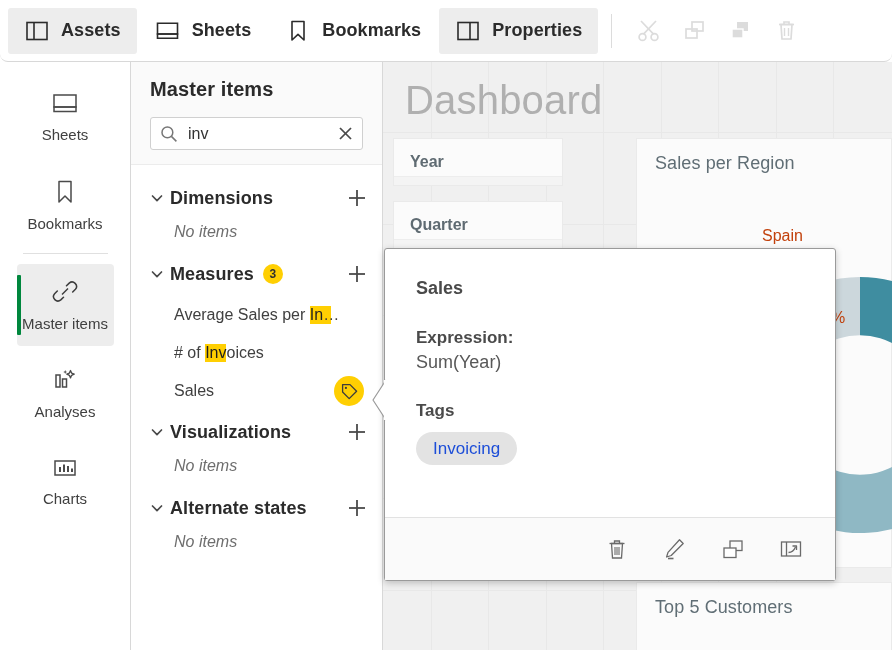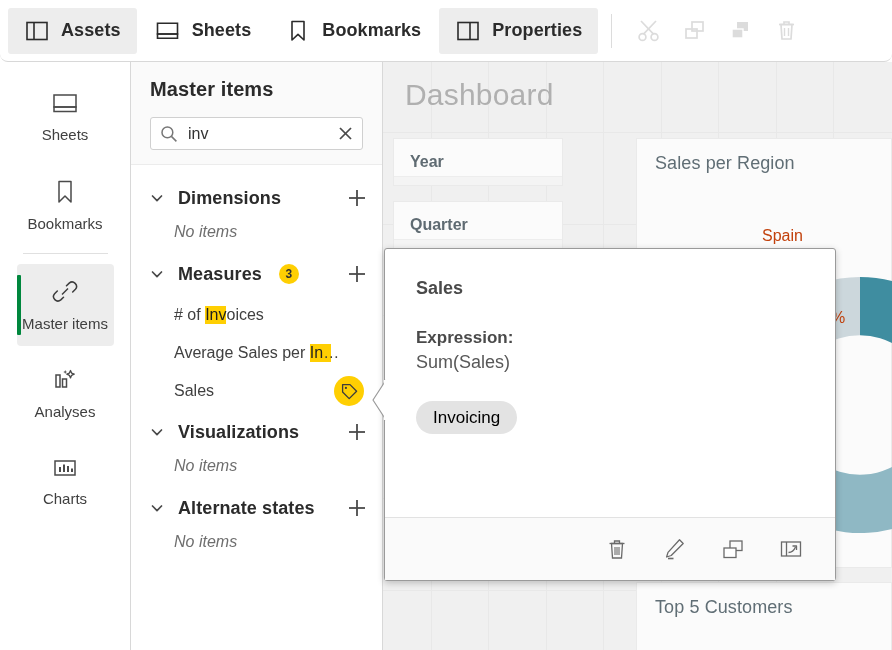--- a/index.html
+++ b/index.html
@@ -95,21 +95,21 @@
   }
   .search-clear {
     position: absolute; right: 7px; top: 6px;
     width: 19px; height: 19px; cursor: pointer;
   }
 
   .panel-body { flex: 1; overflow: hidden; padding-top: 11px; position: relative; }
 
   .sec-head {
     display: flex; align-items: center;
-    padding: 11px 14px 11px 19px; gap: 14px;
+    padding: 11px 14px 11px 19px; gap: 6px;
     cursor: pointer;
   }
   .chev { width: 14px; height: 14px; flex: none; }
   .sec-title { font-size: 18px; font-weight: 700; color: #2b2b2b; letter-spacing: .1px; }
   .sec-count {
     background: #ffcf02; color: #303030;
     font-size: 12px; font-weight: 700;
     min-width: 20px; height: 20px; border-radius: 10px;
     display: inline-flex; align-items: center; justify-content: center;
     padding: 0 6px; margin-left: 3px;
@@ -135,21 +135,21 @@
   }
 
   
   .canvas {
     position: absolute; top: 62px; left: 383px;
     width: 509px; height: 588px;
     background: #f0f0f0; overflow: hidden;
   }
   .dash-title {
     position: absolute; left: 22px; top: 16px;
-    font-size: 30px; color: #b0b0b0; letter-spacing: .2px;
+    font-size: 40px; color: #b0b0b0; letter-spacing: .2px;
   }
   .grid-v { position: absolute; top: 0; bottom: 0; width: 1px; background: #e8e8e8; }
   .grid-h { position: absolute; left: 0; right: 0; height: 1px; background: #e8e8e8; }
 
   .card {
     position: absolute; background: #fbfbfb;
     border: 1px solid #eaeaea;
   }
   .card-title {
     font-size: 18px; font-weight: 400; color: #606e75;
@@ -195,21 +195,21 @@
   }
   .pop-sub {
     font-size: 17px; font-weight: 700; color: #4a4a4a;
     margin: 0 0 4px 0;
   }
   .pop-expr { font-size: 18px; color: #585858; margin: 0 0 28px 0; }
   .pop-tags-h { font-size: 17px; font-weight: 700; color: #4a4a4a; margin: 0 0 11px 0; }
   .tag-pill {
     display: inline-flex; align-items: center; justify-content: center;
     height: 33px; padding: 0 17px;
-    background: #e3e3e3; color: #000000;
+    background: #e3e3e3; color: #1d4ed8;
     border-radius: 17px; font-size: 17px;
   }
   .pop-foot {
     height: 63px; border-top: 1px solid #e2e2e2;
     background: #fafafa;
     display: flex; align-items: center; justify-content: flex-end;
     gap: 28px; padding-right: 29px;
   }
   .pop-foot-btn {
     width: 30px; height: 30px; cursor: pointer;
@@ -408,25 +408,25 @@
         <span class="sec-count">3</span>
         <span class="sec-plus">
           <svg width="22" height="22" viewBox="0 0 22 22">
               <line x1="11" y1="3" x2="11" y2="19" stroke="#4a4a4a" stroke-width="1.8"></line>
               <line x1="3" y1="11" x2="19" y2="11" stroke="#4a4a4a" stroke-width="1.8"></line>
             </svg>
         </span>
       </div>
 
       <div class="m-row">
+        <span class="m-name"><span>Average Sales per </span><mark>Inv</mark><span>…</span></span>
+      </div>
+
+      <div class="m-row">
         <span class="m-name"><span># of </span><mark>Inv</mark><span>oices</span></span>
-      </div>
-
-      <div class="m-row">
-        <span class="m-name"><span>Average Sales per </span><mark>Inv</mark><span>…</span></span>
       </div>
 
       <div class="m-row">
         <span class="m-name">Sales</span>
         <span class="tag-chip">
           <svg width="19" height="19" viewBox="0 0 19 19">
             <path d="M2.6 2.6 H10 L16.6 9.2 L9.2 16.6 L2.6 10 Z" fill="none" stroke="#3c3c3c" stroke-width="1.3" stroke-linejoin="round"></path>
             <circle cx="5.9" cy="5.9" r="1.1" fill="#3c3c3c"></circle>
           </svg>
         </span>
@@ -521,21 +521,22 @@
     <div class="pop-notch">
       <svg width="14" height="42" viewBox="0 0 14 42">
         <path d="M14 1 L1 21 L14 41" fill="#ffffff" stroke="#9a9a9a" stroke-width="1.2" stroke-linejoin="round"></path>
         <line x1="13" y1="1" x2="13" y2="41" stroke="#ffffff" stroke-width="2.2"></line>
       </svg>
     </div>
 
     <div class="pop-body">
       <div class="pop-name">Sales</div>
       <div class="pop-sub">Expression:</div>
-      <div class="pop-expr">Sum(Sales)</div>
+      <div class="pop-expr">Sum(Year)</div>
+      <div class="pop-tags-h">Tags</div>
       <span class="tag-pill">Invoicing</span>
     </div>
 
     <div class="pop-foot">
       <span class="pop-foot-btn">
         <svg width="26" height="26" viewBox="0 0 26 26">
           <path d="M7.5 7.5 H18.5 L17.5 22 H8.5 Z" fill="none" stroke="#6a6a6a" stroke-width="1.3"></path>
           <line x1="5.5" y1="7.5" x2="20.5" y2="7.5" stroke="#6a6a6a" stroke-width="1.3"></line>
           <path d="M10.5 7.5 V5 H15.5 V7.5" fill="none" stroke="#6a6a6a" stroke-width="1.3"></path>
           <line x1="11" y1="11" x2="11" y2="19" stroke="#6a6a6a" stroke-width="1.1"></line>

